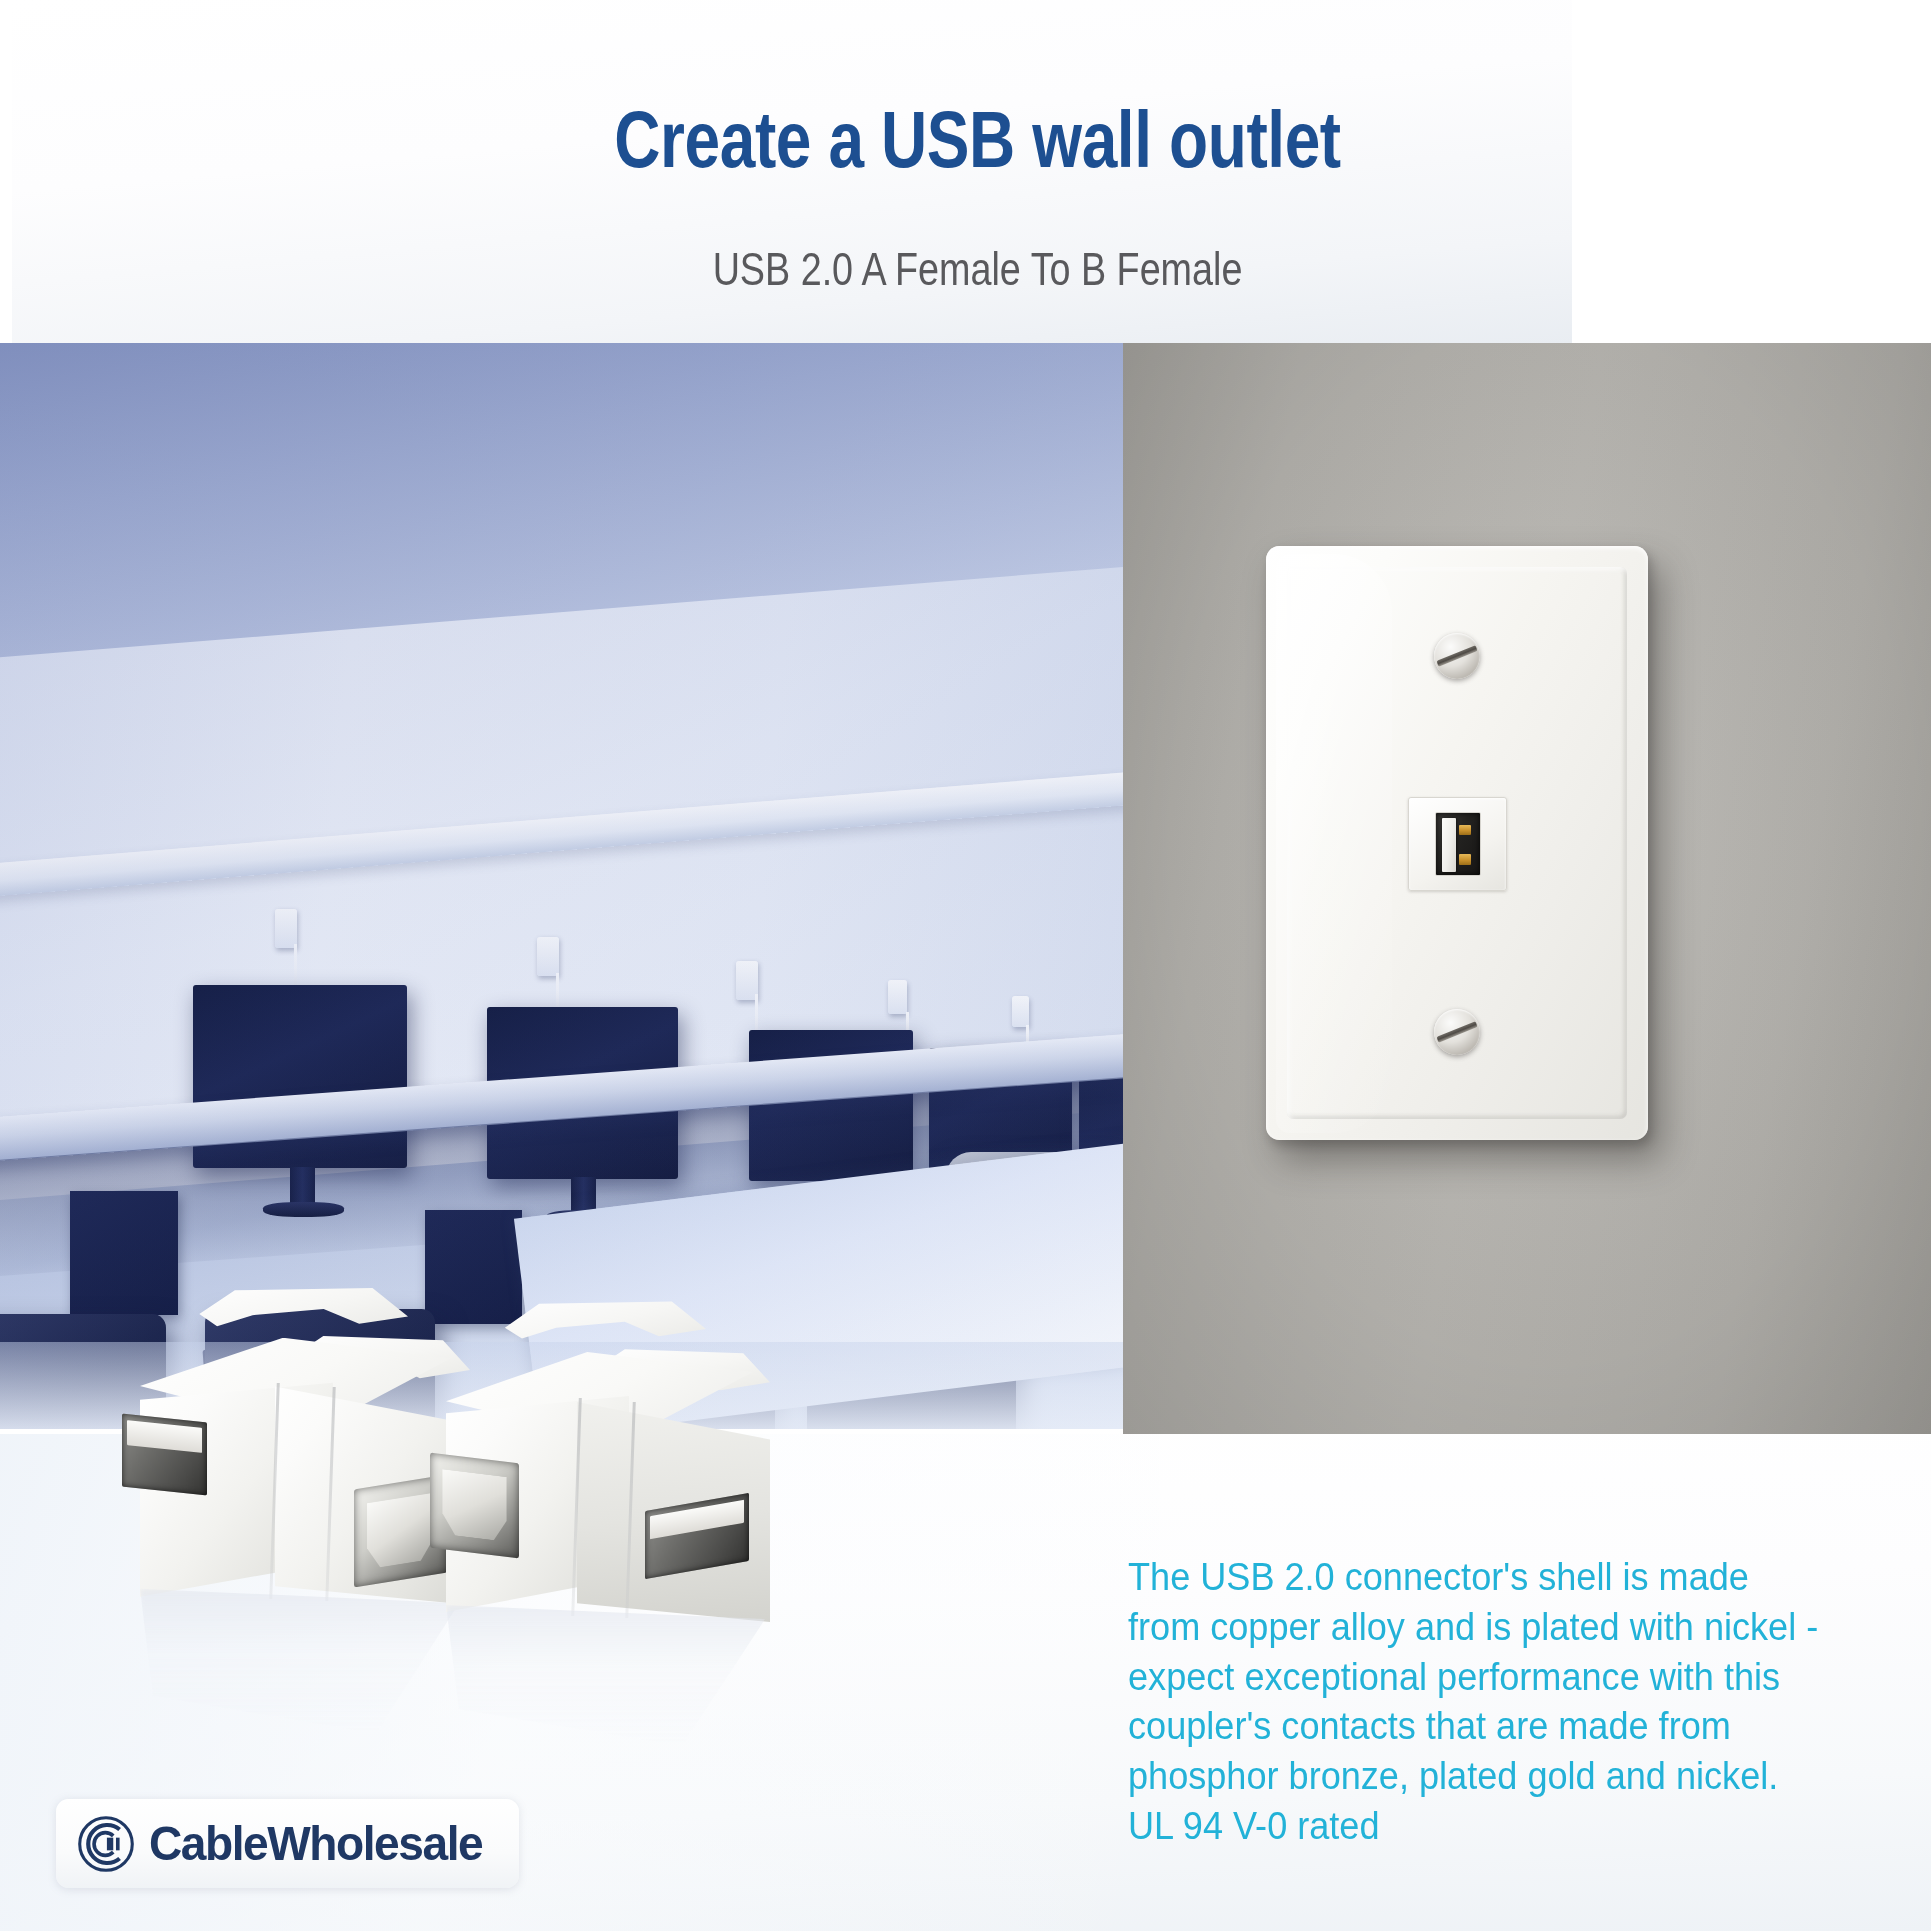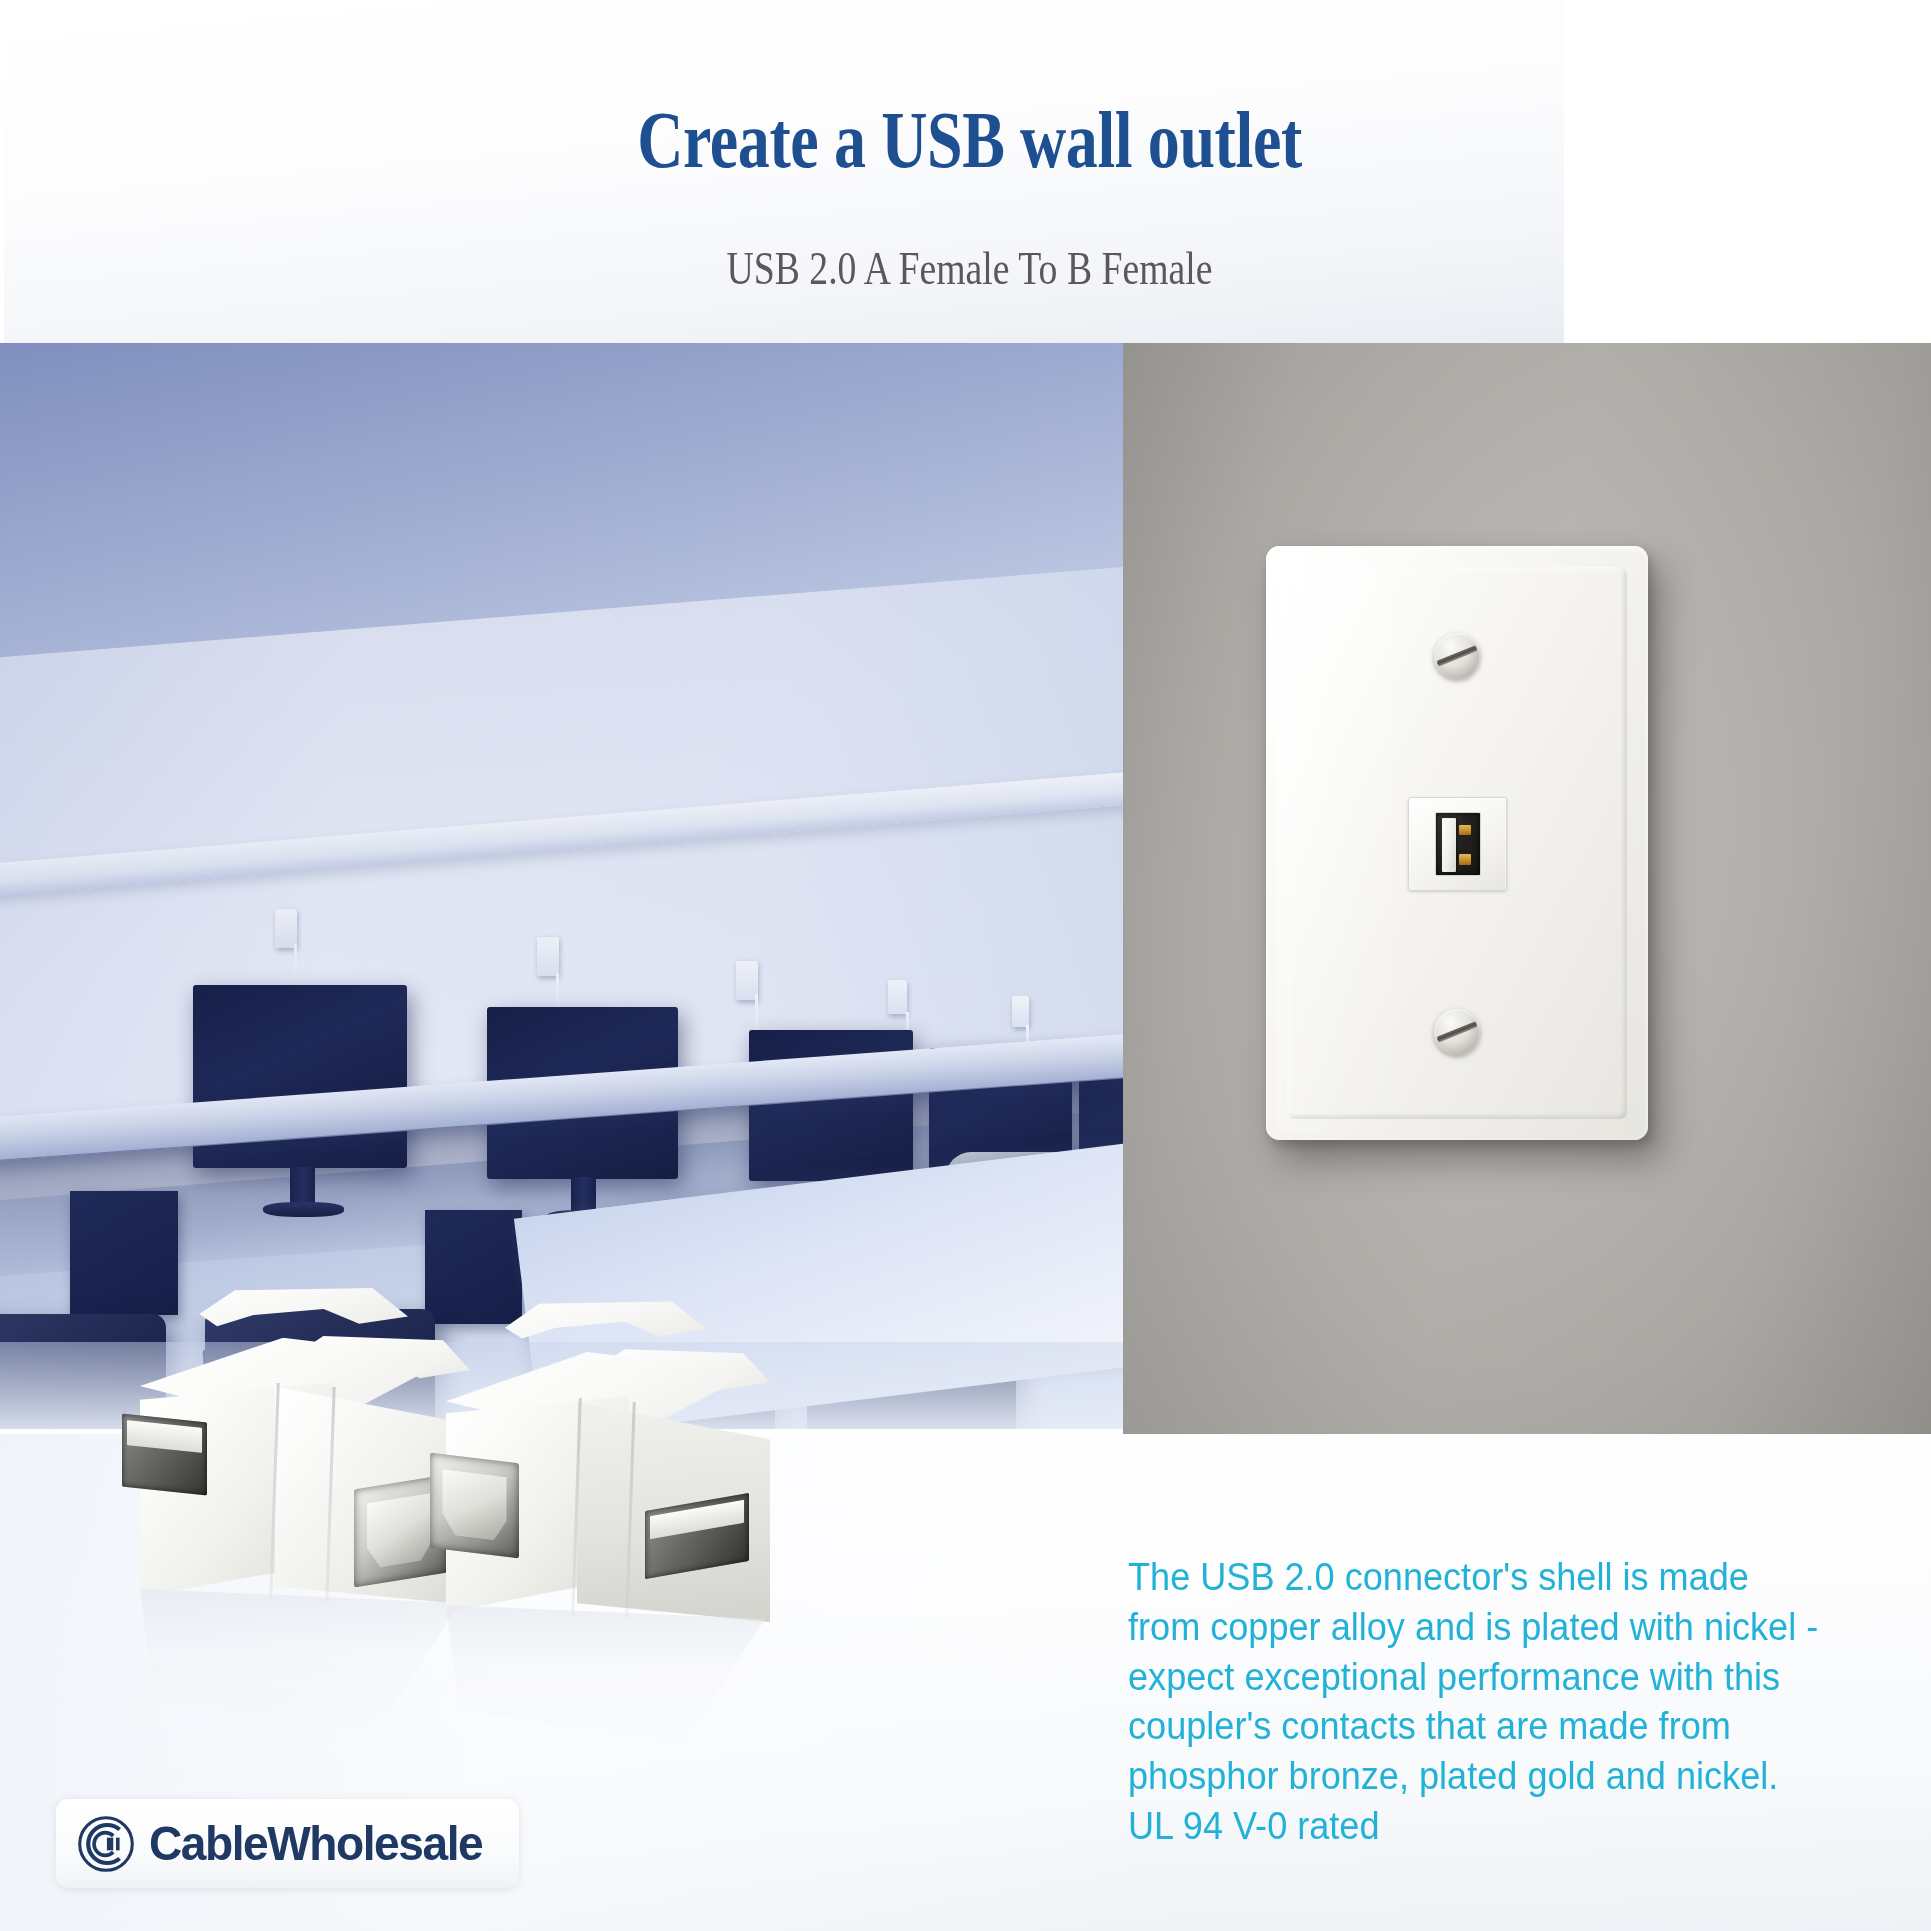--- a/index.html
+++ b/index.html
@@ -6,23 +6,22 @@
   html,body { width:1931px; height:1931px; }
   body {
     font-family:"Liberation Sans", sans-serif;
     background:#ffffff;
     position:relative;
     overflow:hidden;
   }
 
   
   .header {
-    position:absolute; left:4px; top:0; width:1560px; height:343px;
+    position:absolute; left:12px; top:0; width:1560px; height:343px;
     background:linear-gradient(175deg,#ffffff 0%,#fdfdfe 40%,#f3f5f8 78%,#e9edf2 100%);
-    font-family:Liberation Serif, serif;
   }
   .header-title {
     position:absolute; left:0; top:100px; width:1931px;
     text-align:center;
     font-size:80px;
     font-weight:bold;
     color:#1d4f91;
     letter-spacing:-0.5px;
     transform:scaleX(0.80);
     transform-origin:center top;

